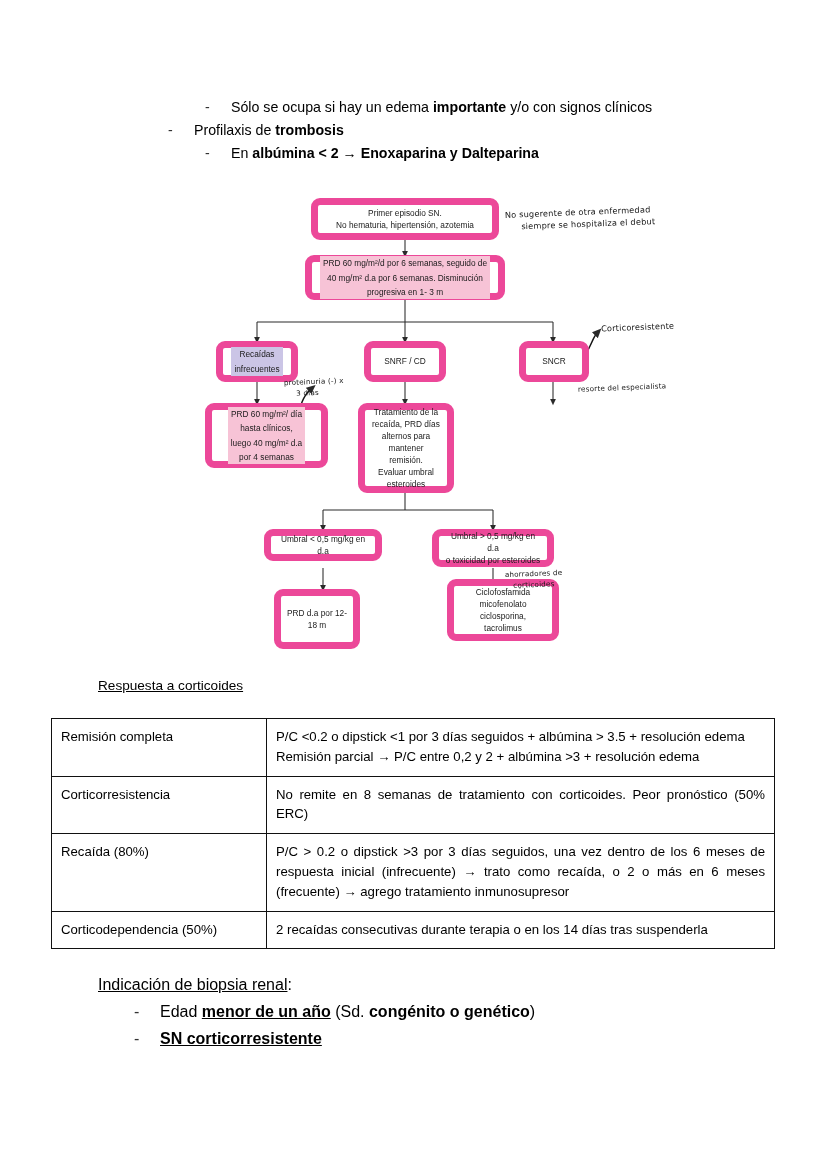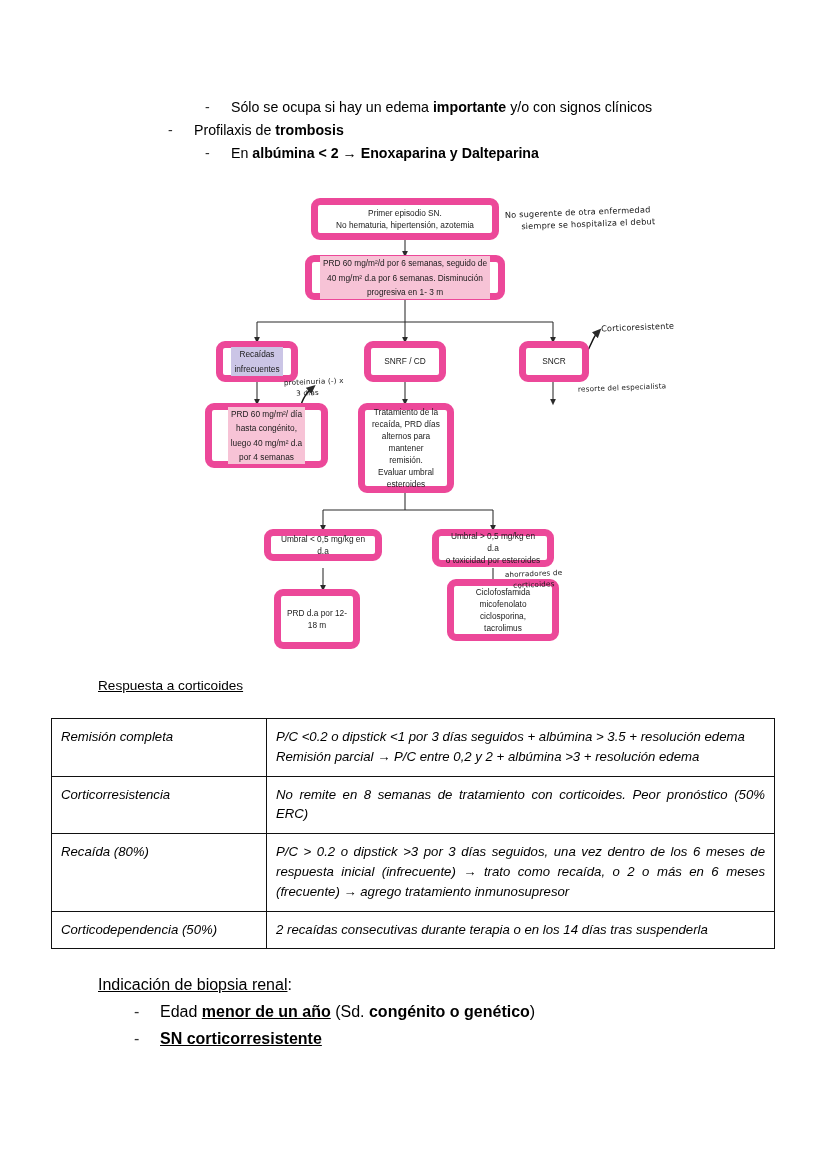--- a/index.html
+++ b/index.html
@@ -102,21 +102,20 @@
   .tbl-wrap {
     position: absolute;
     left: 51px;
     top: 718px;
     width: 724px;
   }
   table.resp {
     border-collapse: collapse;
     width: 100%;
     table-layout: fixed;
-    font-style: italic;
   }
   table.resp td {
     border: 1px solid #111111;
     padding: 8px 9px 9px 9px;
     font-size: 13.2px;
     line-height: 1.5;
     vertical-align: top;
   }
   td.c1 { width: 196px; }
   td.c2 { text-align: justify; text-align-last: left; }
@@ -223,21 +222,21 @@
 
     <div class="fbox" style="left:519px; top:151px; width:70px; height:41px;">
       <div>
         <span>SNCR</span>
       </div>
     </div>
 
     <div class="fbox" style="left:205px; top:213px; width:123px; height:65px;">
       <div>
         <span class="hl-pink">PRD 60 mg/m²/ día</span>
-        <span class="hl-pink">hasta congénito,</span>
+        <span class="hl-pink">hasta clínicos,</span>
         <span class="hl-pink">luego 40 mg/m² d.a</span>
         <span class="hl-pink">por 4 semanas</span>
       </div>
     </div>
 
     <div class="fbox" style="left:358px; top:213px; width:96px; height:90px;">
       <div>
         <span>Tratamiento de la</span>
         <span>recaída, PRD días</span>
         <span>alternos para mantener</span>

